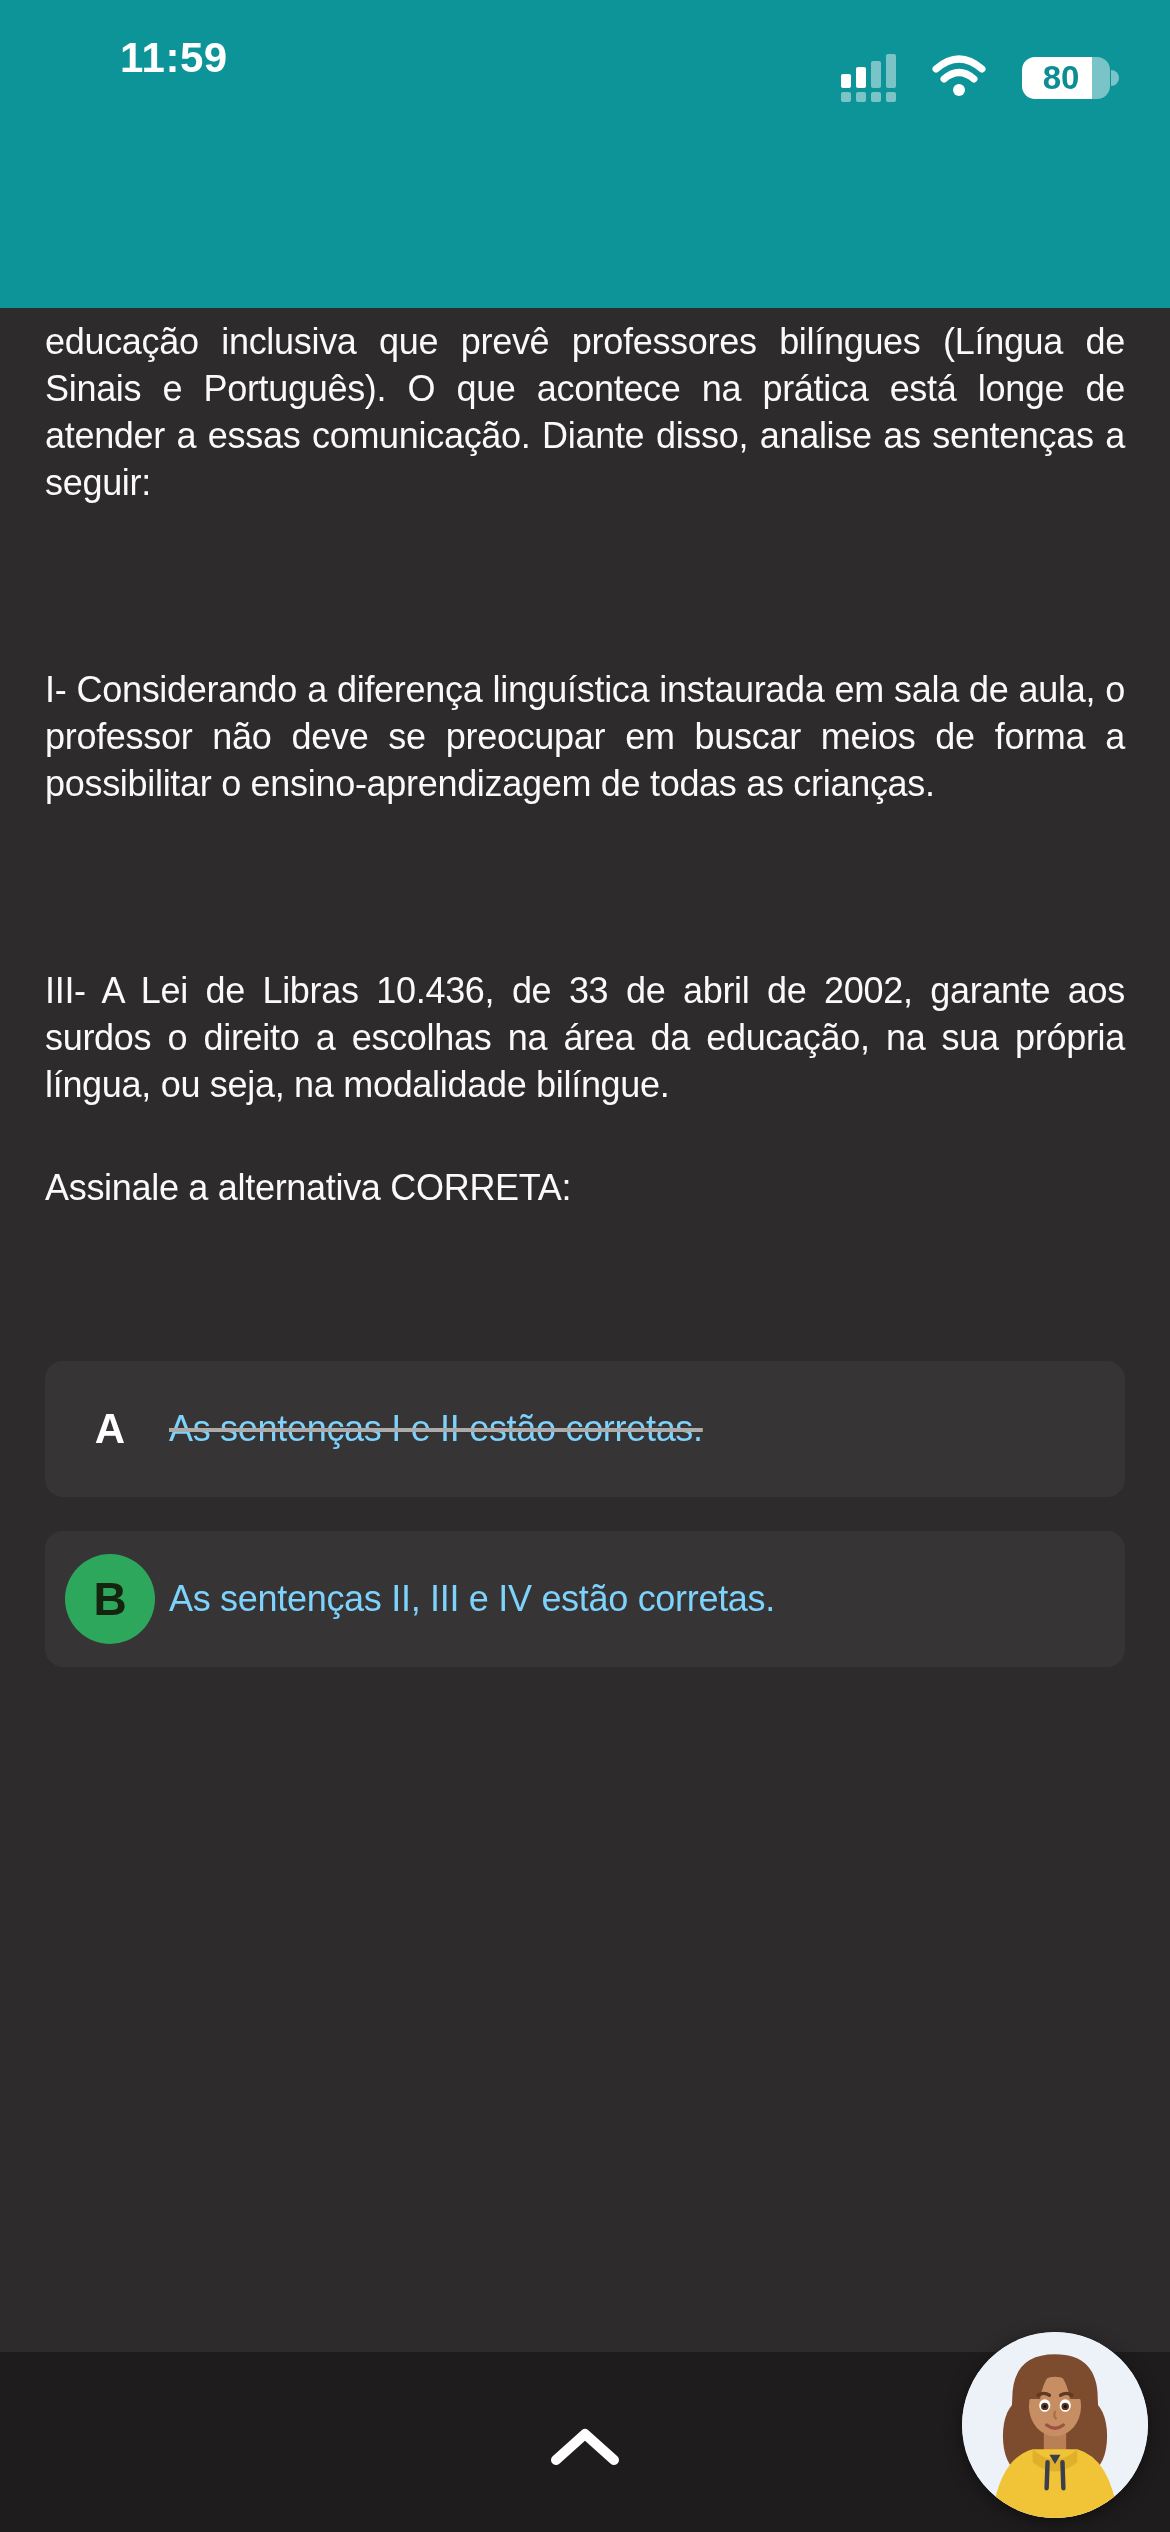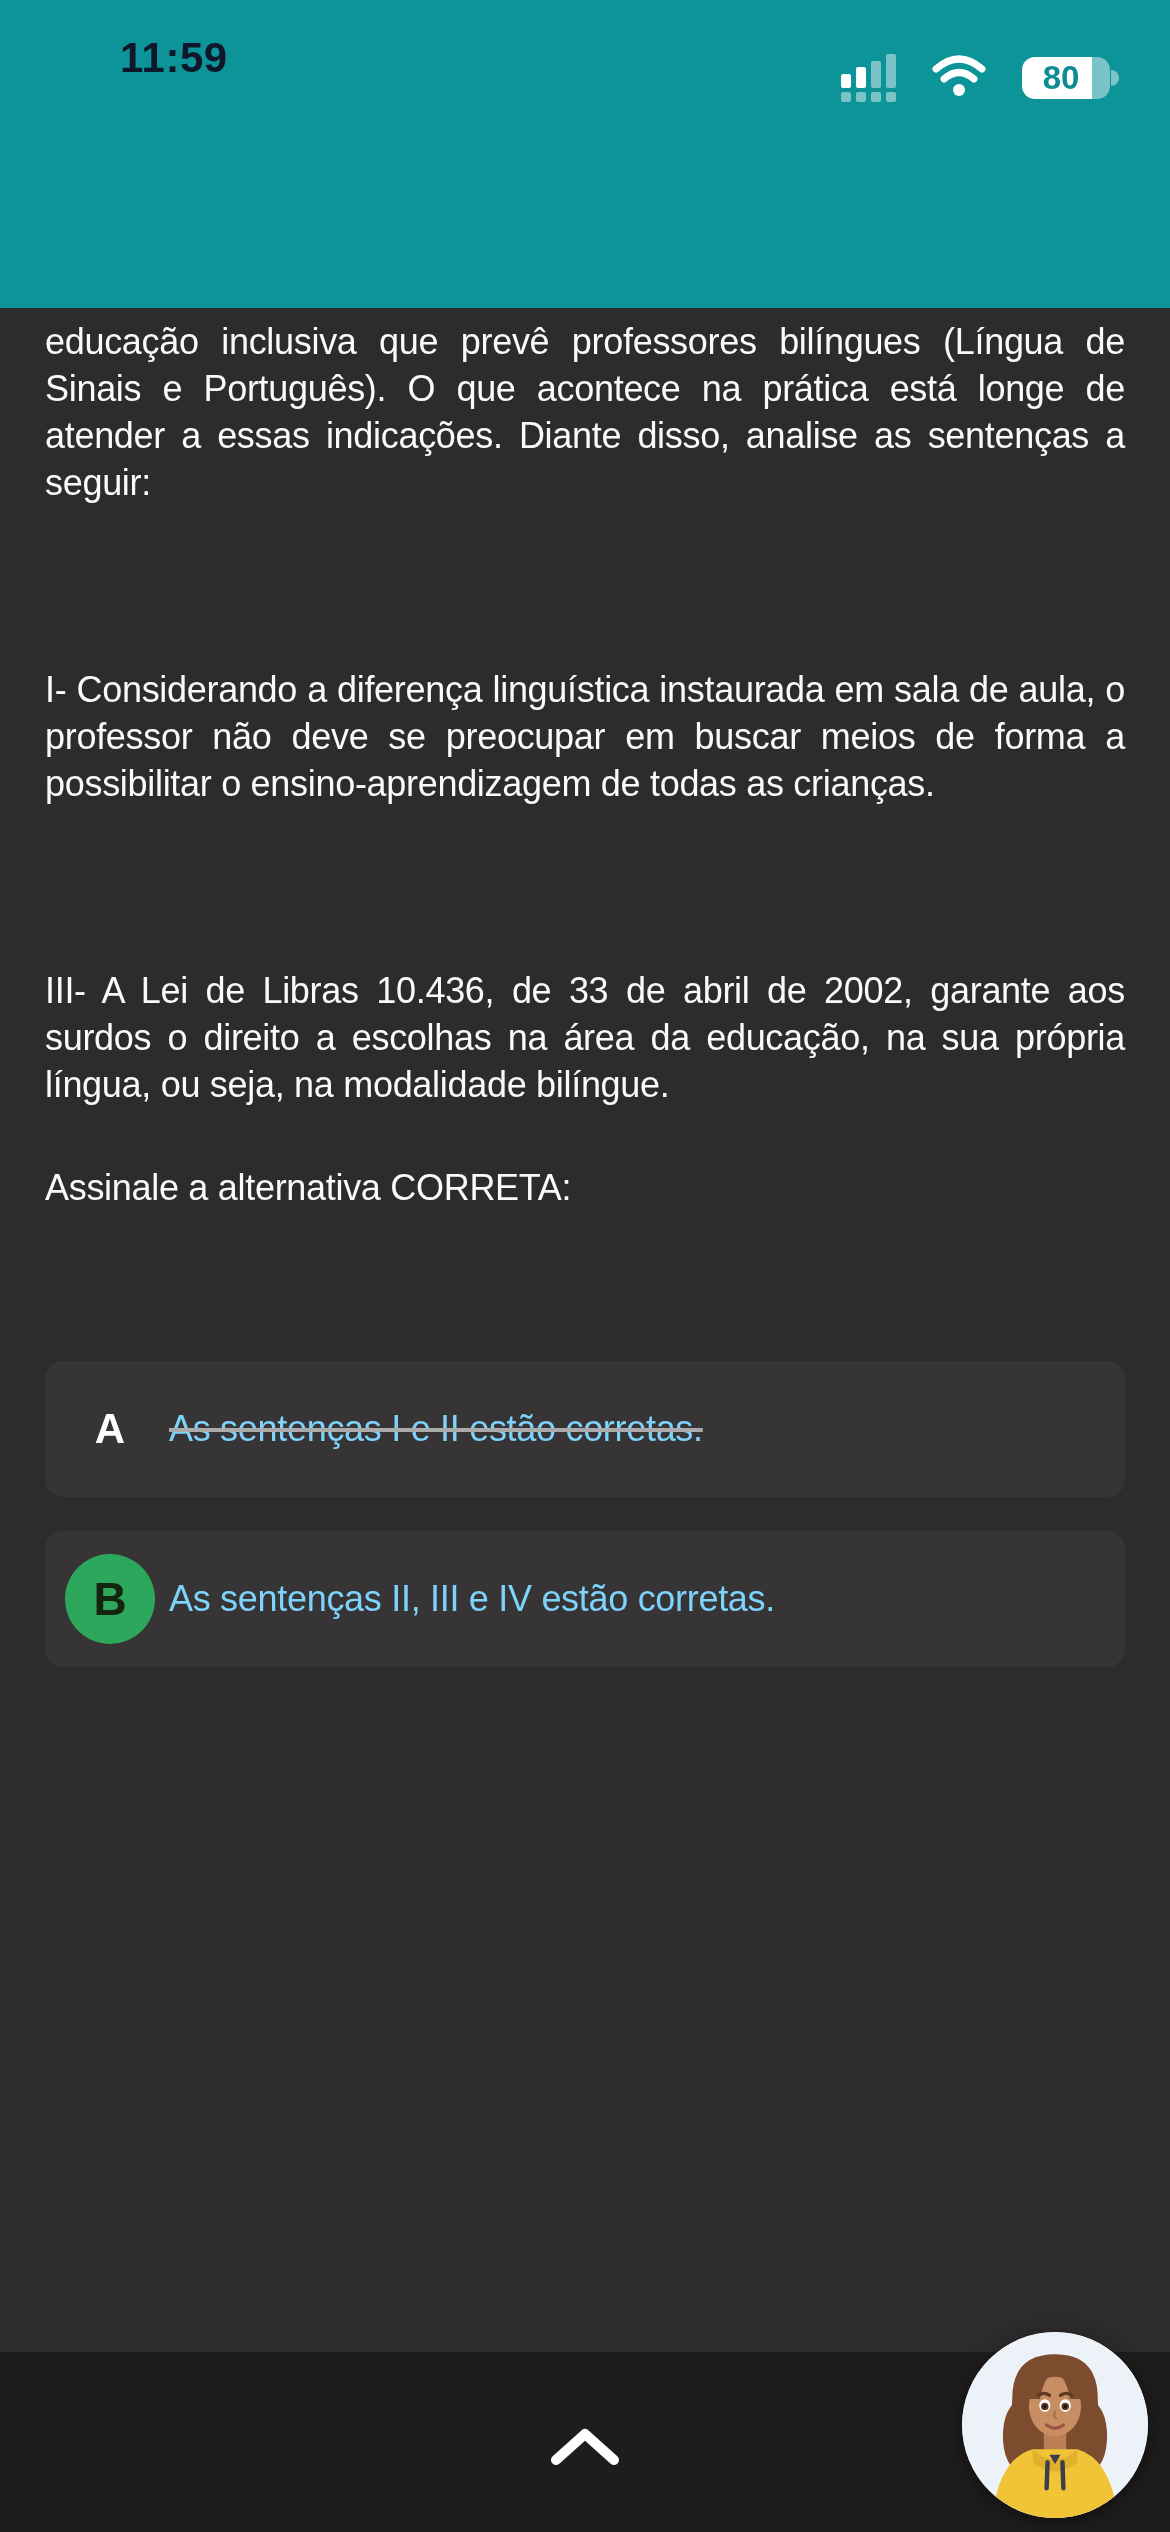--- a/index.html
+++ b/index.html
@@ -9,21 +9,21 @@
     font-family:"Liberation Sans", sans-serif;
   }
 
   
   .header {
     position:absolute; top:0; left:0; right:0; height:308px;
     background:#0d9499; z-index:3;
   }
   .time {
     position:absolute; left:120px; top:34px;
-    font-size:42px; font-weight:bold; color:#0f172a; letter-spacing:0.5px;
+    font-size:42px; font-weight:bold; color:#ffffff; letter-spacing:0.5px;
   }
   .status-icons {
     position:absolute; right:60px; top:54px; height:48px;
     display:flex; align-items:center; gap:36px;
   }
   .cell-signal { display:flex; flex-direction:column; gap:4px; }
   .cell-row1 { display:flex; align-items:flex-end; gap:5px; height:34px; }
   .cell-row1 i { display:block; width:10px; border-radius:2px; background:#ffffff; }
   .cell-row1 i:nth-child(1){height:14px;}
   .cell-row1 i:nth-child(2){height:21px;}
@@ -126,21 +126,21 @@
       </svg>
     </span>
     <div class="battery">
       <span>80</span>
     </div>
   </div>
 
 </div>
 
 <div class="content">
-  <p>educação inclusiva que prevê professores bilíngues (Língua de Sinais e Português). O que acontece na prática está longe de atender a essas indicações. Diante disso, analise as sentenças a seguir:</p>
+  <p>educação inclusiva que prevê professores bilíngues (Língua de Sinais e Português). O que acontece na prática está longe de atender a essas comunicação. Diante disso, analise as sentenças a seguir:</p>
   <p class="gap-lg">I- Considerando a diferença linguística instaurada em sala de aula, o professor não deve se preocupar em buscar meios de forma a possibilitar o ensino-aprendizagem de todas as crianças.</p>
   <p class="gap-lg">III- A Lei de Libras 10.436, de 33 de abril de 2002, garante aos surdos o direito a escolhas na área da educação, na sua própria língua, ou seja, na modalidade bilíngue.</p>
   <p class="gap-sm">Assinale a alternativa CORRETA:</p>
 
   <div class="options">
     <div class="card">
       <div class="badge-zone">
         <span class="letter-plain">A</span>
       </div>
       <span class="option-label struck">As sentenças I e II estão corretas.</span>

